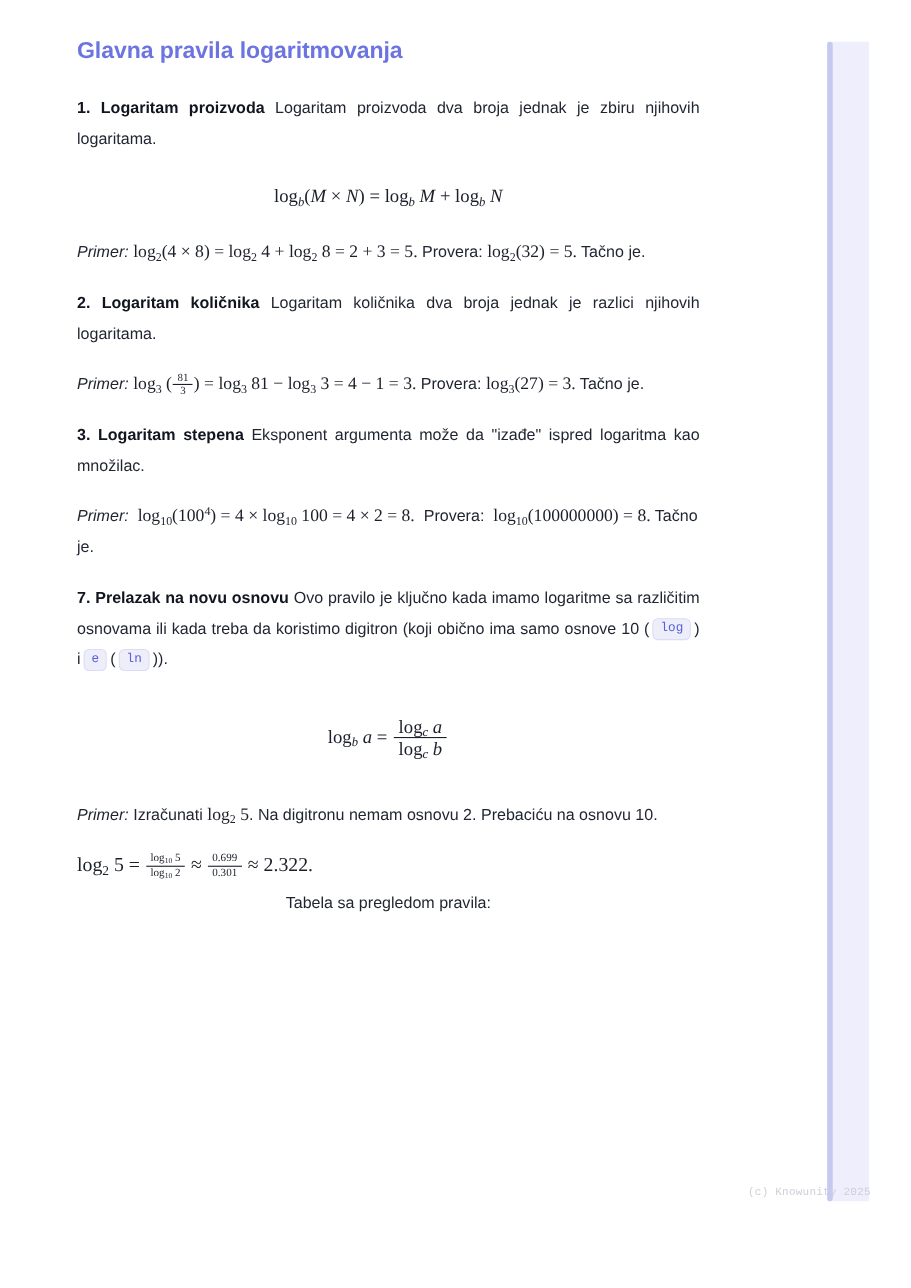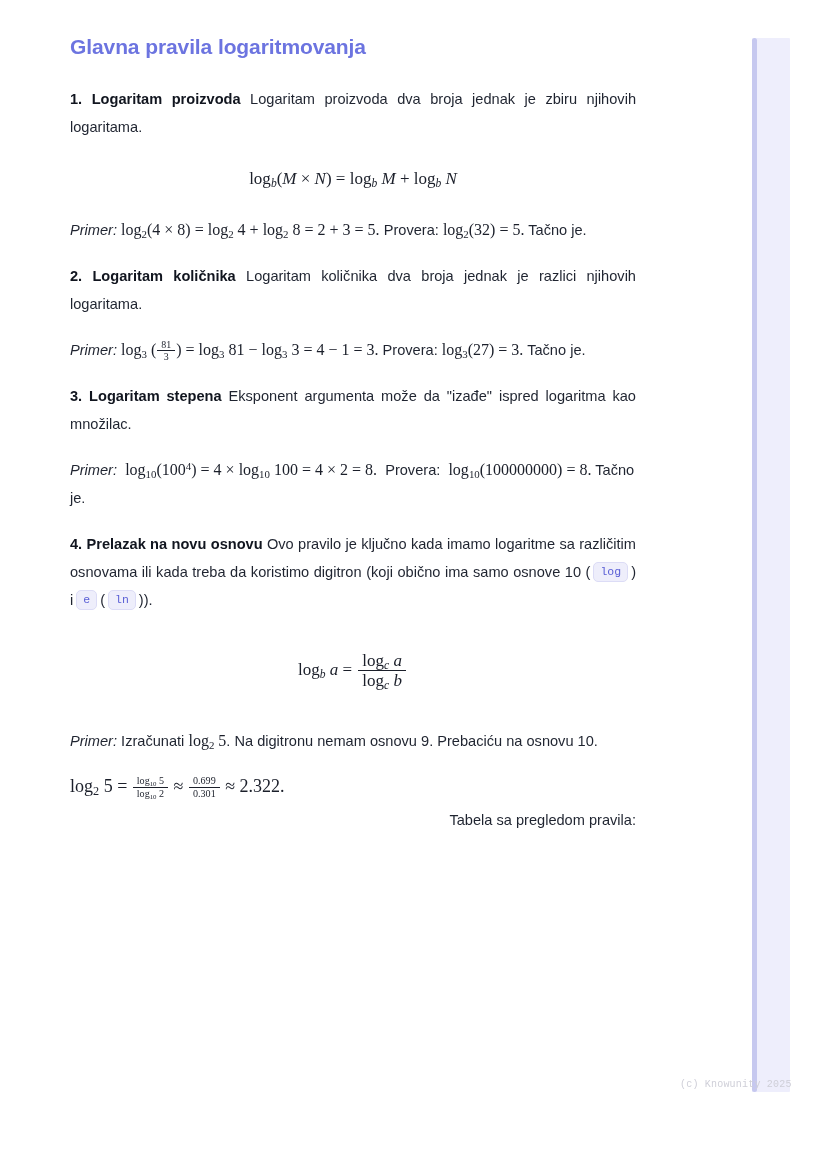--- a/index.html
+++ b/index.html
@@ -223,40 +223,40 @@
 
     <p class="example">
       <span class="primer-label">Primer:</span>&nbsp;
       <span class="mathi"><span>log</span><sub class="sn">10</sub>(<span>100</span><sup class="pn">4</sup>) = <span>4</span> <span>×</span> <span>log</span><sub class="sn">10</sub>&nbsp;<span>100</span> = <span>4</span> <span>×</span> <span>2</span> = <span>8</span>.</span>&nbsp;
       <span>Provera:</span>&nbsp;
       <span class="mathi"><span>log</span><sub class="sn">10</sub>(<span>100000000</span>) = <span>8</span>.</span>
       <span>Tačno je.</span>
     </p>
 
     <p class="para">
-      <span class="rule-title">4. Prelazak na novu osnovu</span>
+      <span class="rule-title">7. Prelazak na novu osnovu</span>
       <span>Ovo pravilo je ključno kada imamo logaritme sa različitim osnovama ili kada treba da koristimo digitron (koji obično ima samo osnove 10 (</span><code class="chip">log</code><span>) i</span><code class="chip">e</code><span>(</span><code class="chip">ln</code><span>)).</span>
     </p>
 
     <div class="block-math" style="margin:38px 0 36px 0;">
       <span class="math"><span>log</span><sub class="s">b</sub>&nbsp;<span class="it">a</span>&nbsp;=&nbsp;<span class="frac"><span class="num"><span>log</span><sub class="s">c</sub>&nbsp;<span class="it">a</span></span><span class="den"><span>log</span><sub class="s">c</sub>&nbsp;<span class="it">b</span></span></span></span>
     </div>
 
 
     <p class="para" style="text-align:left;">
       <span class="primer-label">Primer:</span>
       <span>Izračunati</span>
-      <span class="mathi"><span>log</span><sub class="sn">2</sub>&nbsp;<span>5</span></span><span>. Na digitronu nemam osnovu 9. Prebaciću na osnovu 10.</span>
+      <span class="mathi"><span>log</span><sub class="sn">2</sub>&nbsp;<span>5</span></span><span>. Na digitronu nemam osnovu 2. Prebaciću na osnovu 10.</span>
     </p>
 
     <p class="example tight">
       <span class="mathi" style="font-size:18px;"><span>log</span><sub class="sn">2</sub>&nbsp;<span>5</span>&nbsp;<span>=</span>&nbsp;<span class="frac small" style="font-size:0.56em;"><span class="num"><span>log</span><sub class="sn">10</sub>&nbsp;<span>5</span></span><span class="den"><span>log</span><sub class="sn">10</sub>&nbsp;<span>2</span></span></span>&nbsp;<span>≈</span>&nbsp;<span class="frac small" style="font-size:0.56em;"><span class="num">0.699</span><span class="den">0.301</span></span>&nbsp;<span>≈</span>&nbsp;<span>2.322.</span></span>
     </p>
 
-    <p class="para" style="text-align:right;margin-bottom:0;">Tabela sa pregledom pravila:</p>
+    <p class="para" style="text-align:center;margin-bottom:0;">Tabela sa pregledom pravila:</p>
 
   </div>
 
   <div id="scroll-track">
     <div id="scroll-thumb"></div>
   </div>
 
   <div id="watermark">(c) Knowunity 2025</div>
 
 </div>

